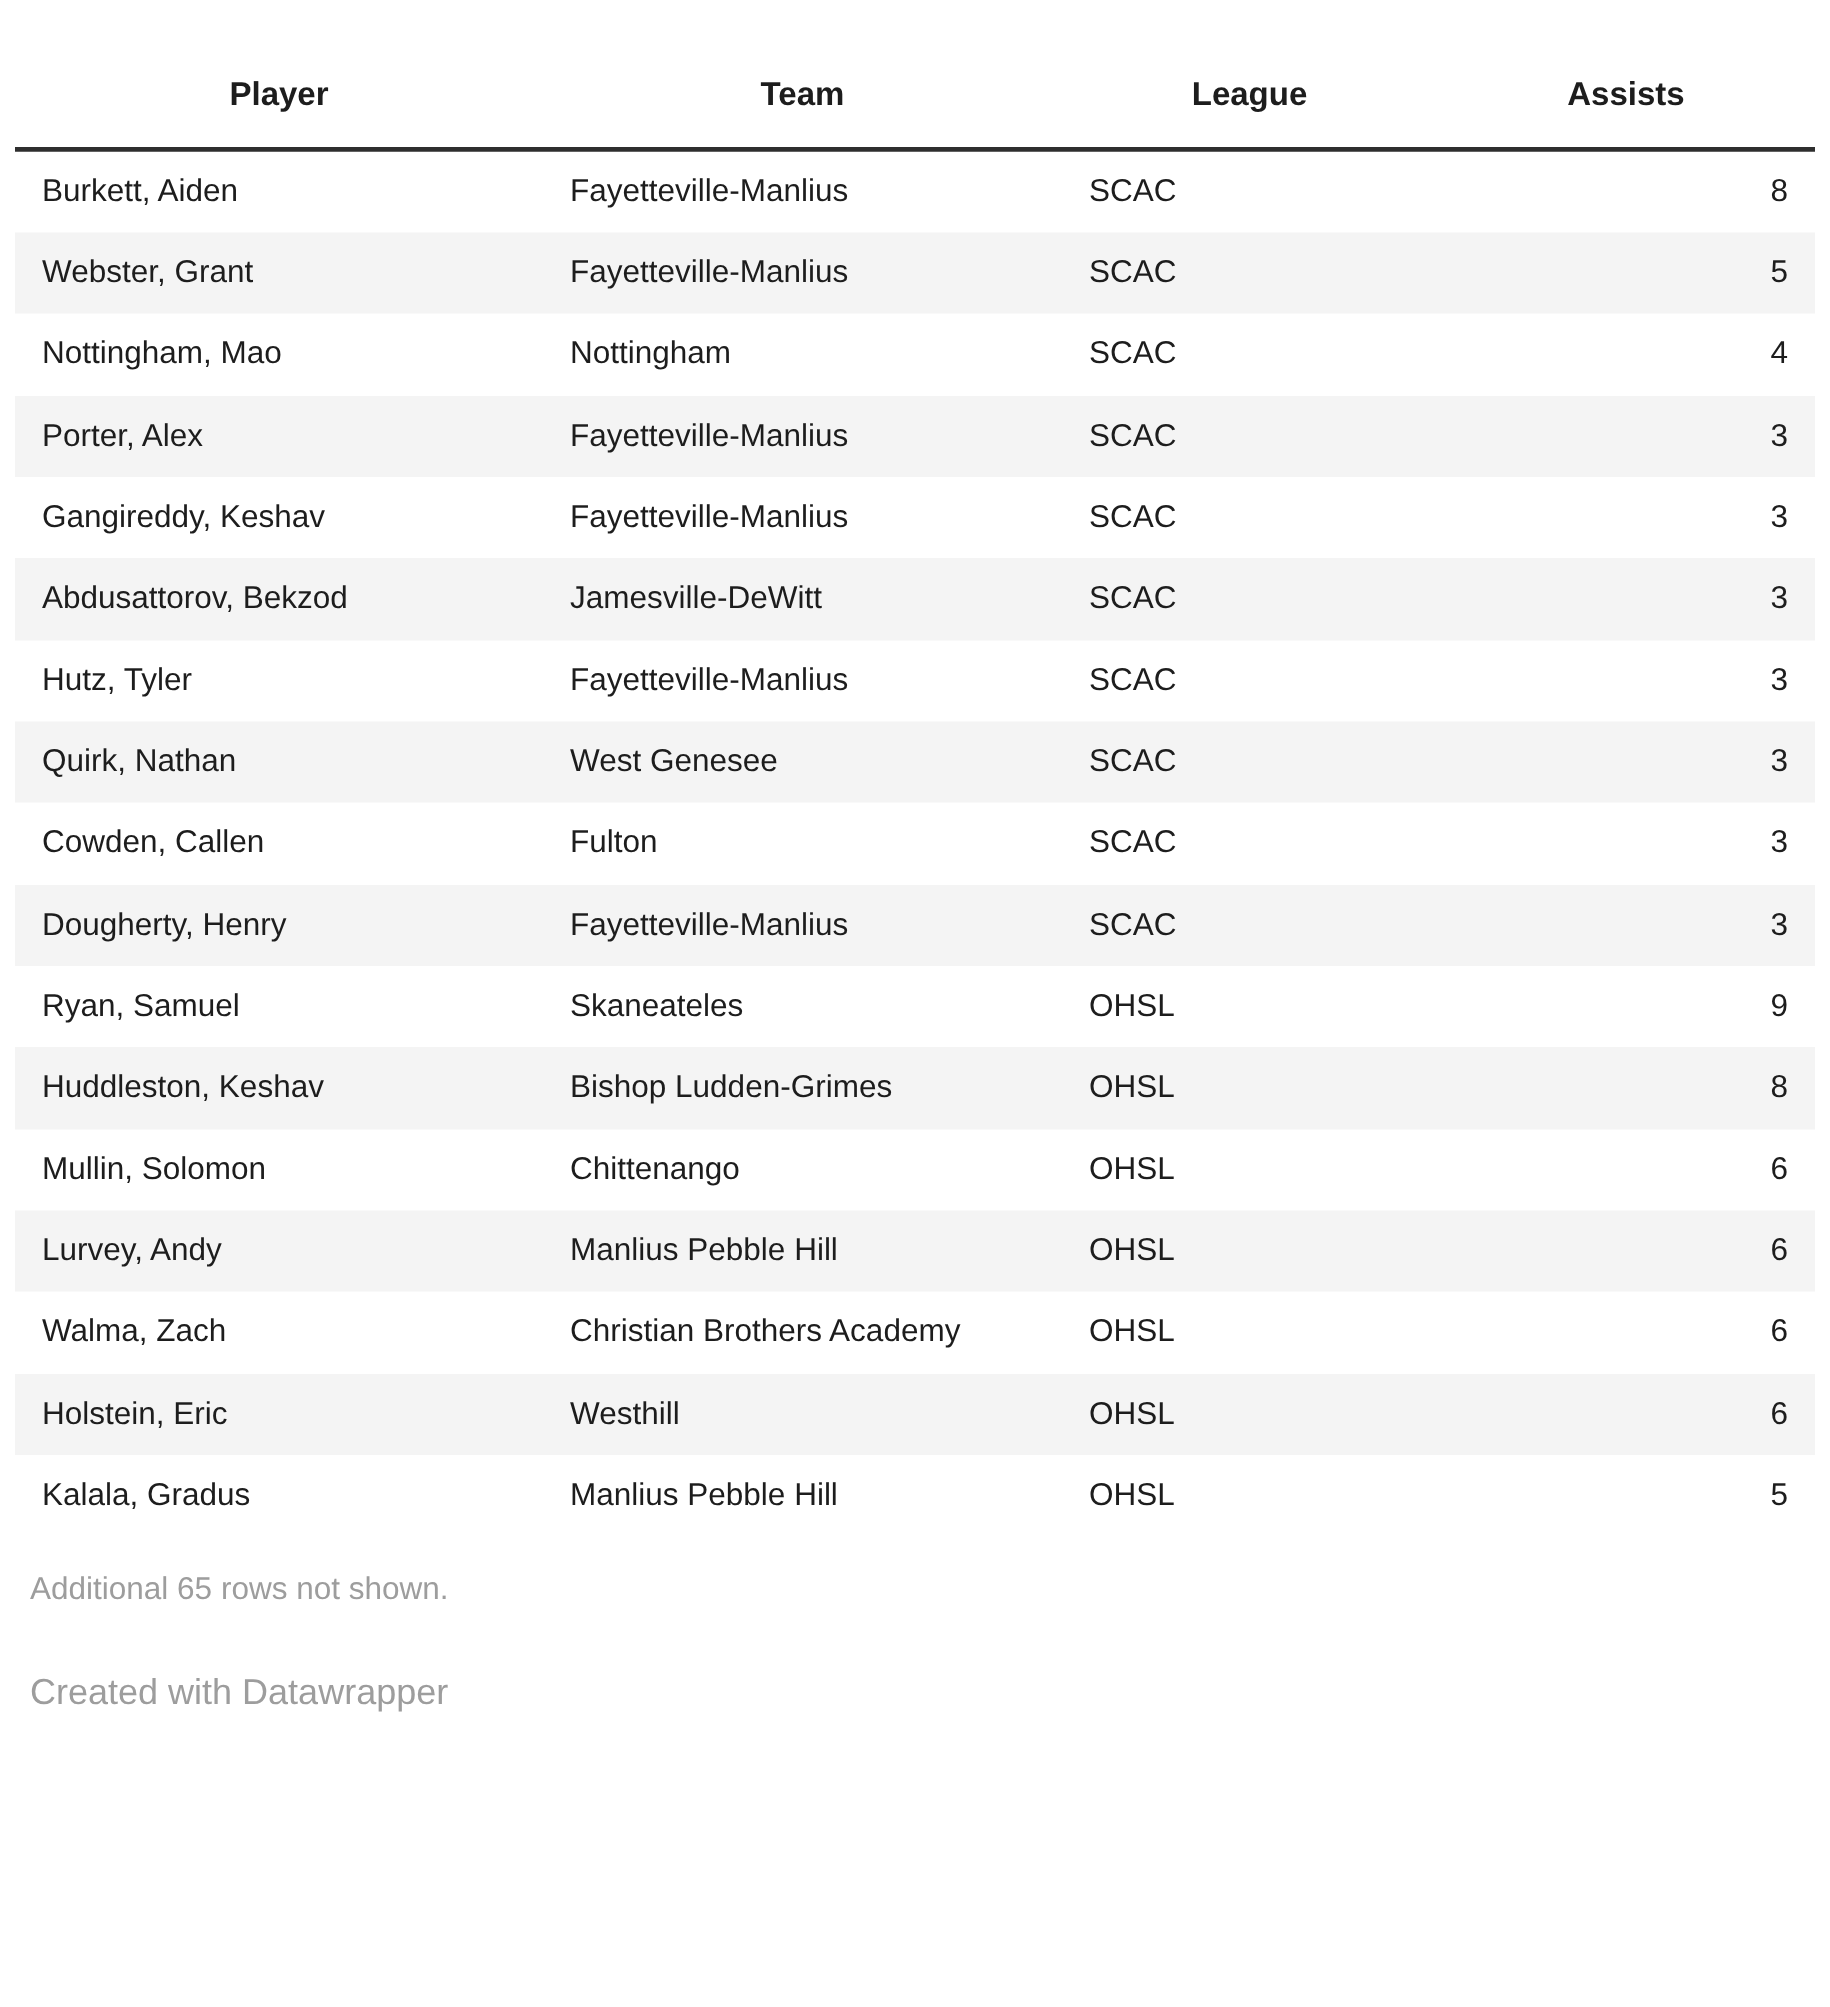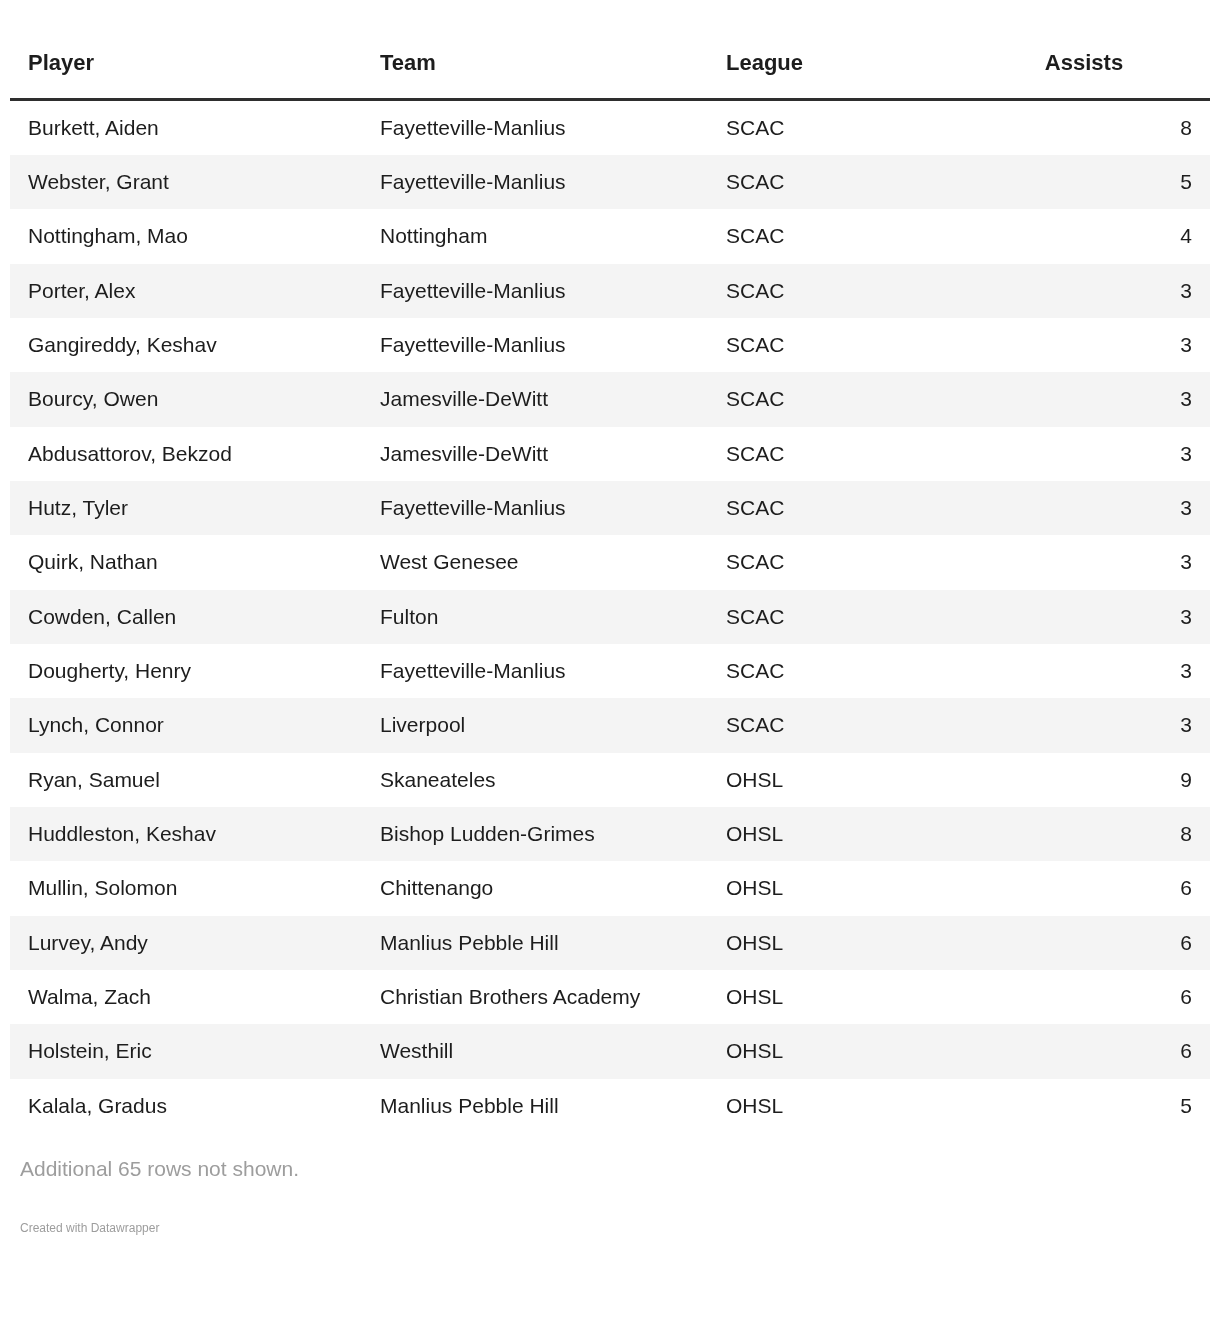--- a/index.html
+++ b/index.html
@@ -23,21 +23,21 @@
     border-collapse: collapse;
     table-layout: fixed;
     margin-top: 36px;
     font-size: 21px;
   }
   col.c-player  { width: 352px; }
   col.c-team    { width: 346px; }
   col.c-league  { width: 250px; }
   col.c-assists { width: 252px; }
   thead th {
-    text-align: left;
+    text-align: center;
     font-weight: 700;
     font-size: 22px;
     color: var(--text, #1d1d1d);
     padding: 13px 18px 20px 18px;
     border-bottom: 3px solid var(--header-border, #2e2e2e);
     line-height: 1.3;
   }
   thead th.num { text-align: center; }
   tbody td {
     padding: 13px 18px;
@@ -48,21 +48,21 @@
   tbody td.num { text-align: right; }
   tbody tr:nth-child(even) { background: var(--stripe, #f4f4f4); }
   .note {
     margin: 22px 10px 0 10px;
     font-size: 21px;
     line-height: 1.35;
     color: var(--muted, #9d9d9d);
   }
   .attribution {
     margin: 38px 10px 0 10px;
-    font-size: 12px;
+    font-size: 24px;
     line-height: 1.3;
     color: var(--muted, #9d9d9d);
     display: inline-block;
     text-decoration: none;
   }
 </style>
 </head>
 <body>
 
 <div class="wrap">
@@ -106,26 +106,20 @@
           <td>SCAC</td>
           <td class="num">3</td>
         </tr>
         <tr>
           <td>Gangireddy, Keshav</td>
           <td>Fayetteville-Manlius</td>
           <td>SCAC</td>
           <td class="num">3</td>
         </tr>
         <tr>
-          <td>Bourcy, Owen</td>
-          <td>Jamesville-DeWitt</td>
-          <td>SCAC</td>
-          <td class="num">3</td>
-        </tr>
-        <tr>
           <td>Abdusattorov, Bekzod</td>
           <td>Jamesville-DeWitt</td>
           <td>SCAC</td>
           <td class="num">3</td>
         </tr>
         <tr>
           <td>Hutz, Tyler</td>
           <td>Fayetteville-Manlius</td>
           <td>SCAC</td>
           <td class="num">3</td>
@@ -138,26 +132,20 @@
         </tr>
         <tr>
           <td>Cowden, Callen</td>
           <td>Fulton</td>
           <td>SCAC</td>
           <td class="num">3</td>
         </tr>
         <tr>
           <td>Dougherty, Henry</td>
           <td>Fayetteville-Manlius</td>
-          <td>SCAC</td>
-          <td class="num">3</td>
-        </tr>
-        <tr>
-          <td>Lynch, Connor</td>
-          <td>Liverpool</td>
           <td>SCAC</td>
           <td class="num">3</td>
         </tr>
         <tr>
           <td>Ryan, Samuel</td>
           <td>Skaneateles</td>
           <td>OHSL</td>
           <td class="num">9</td>
         </tr>
         <tr>

